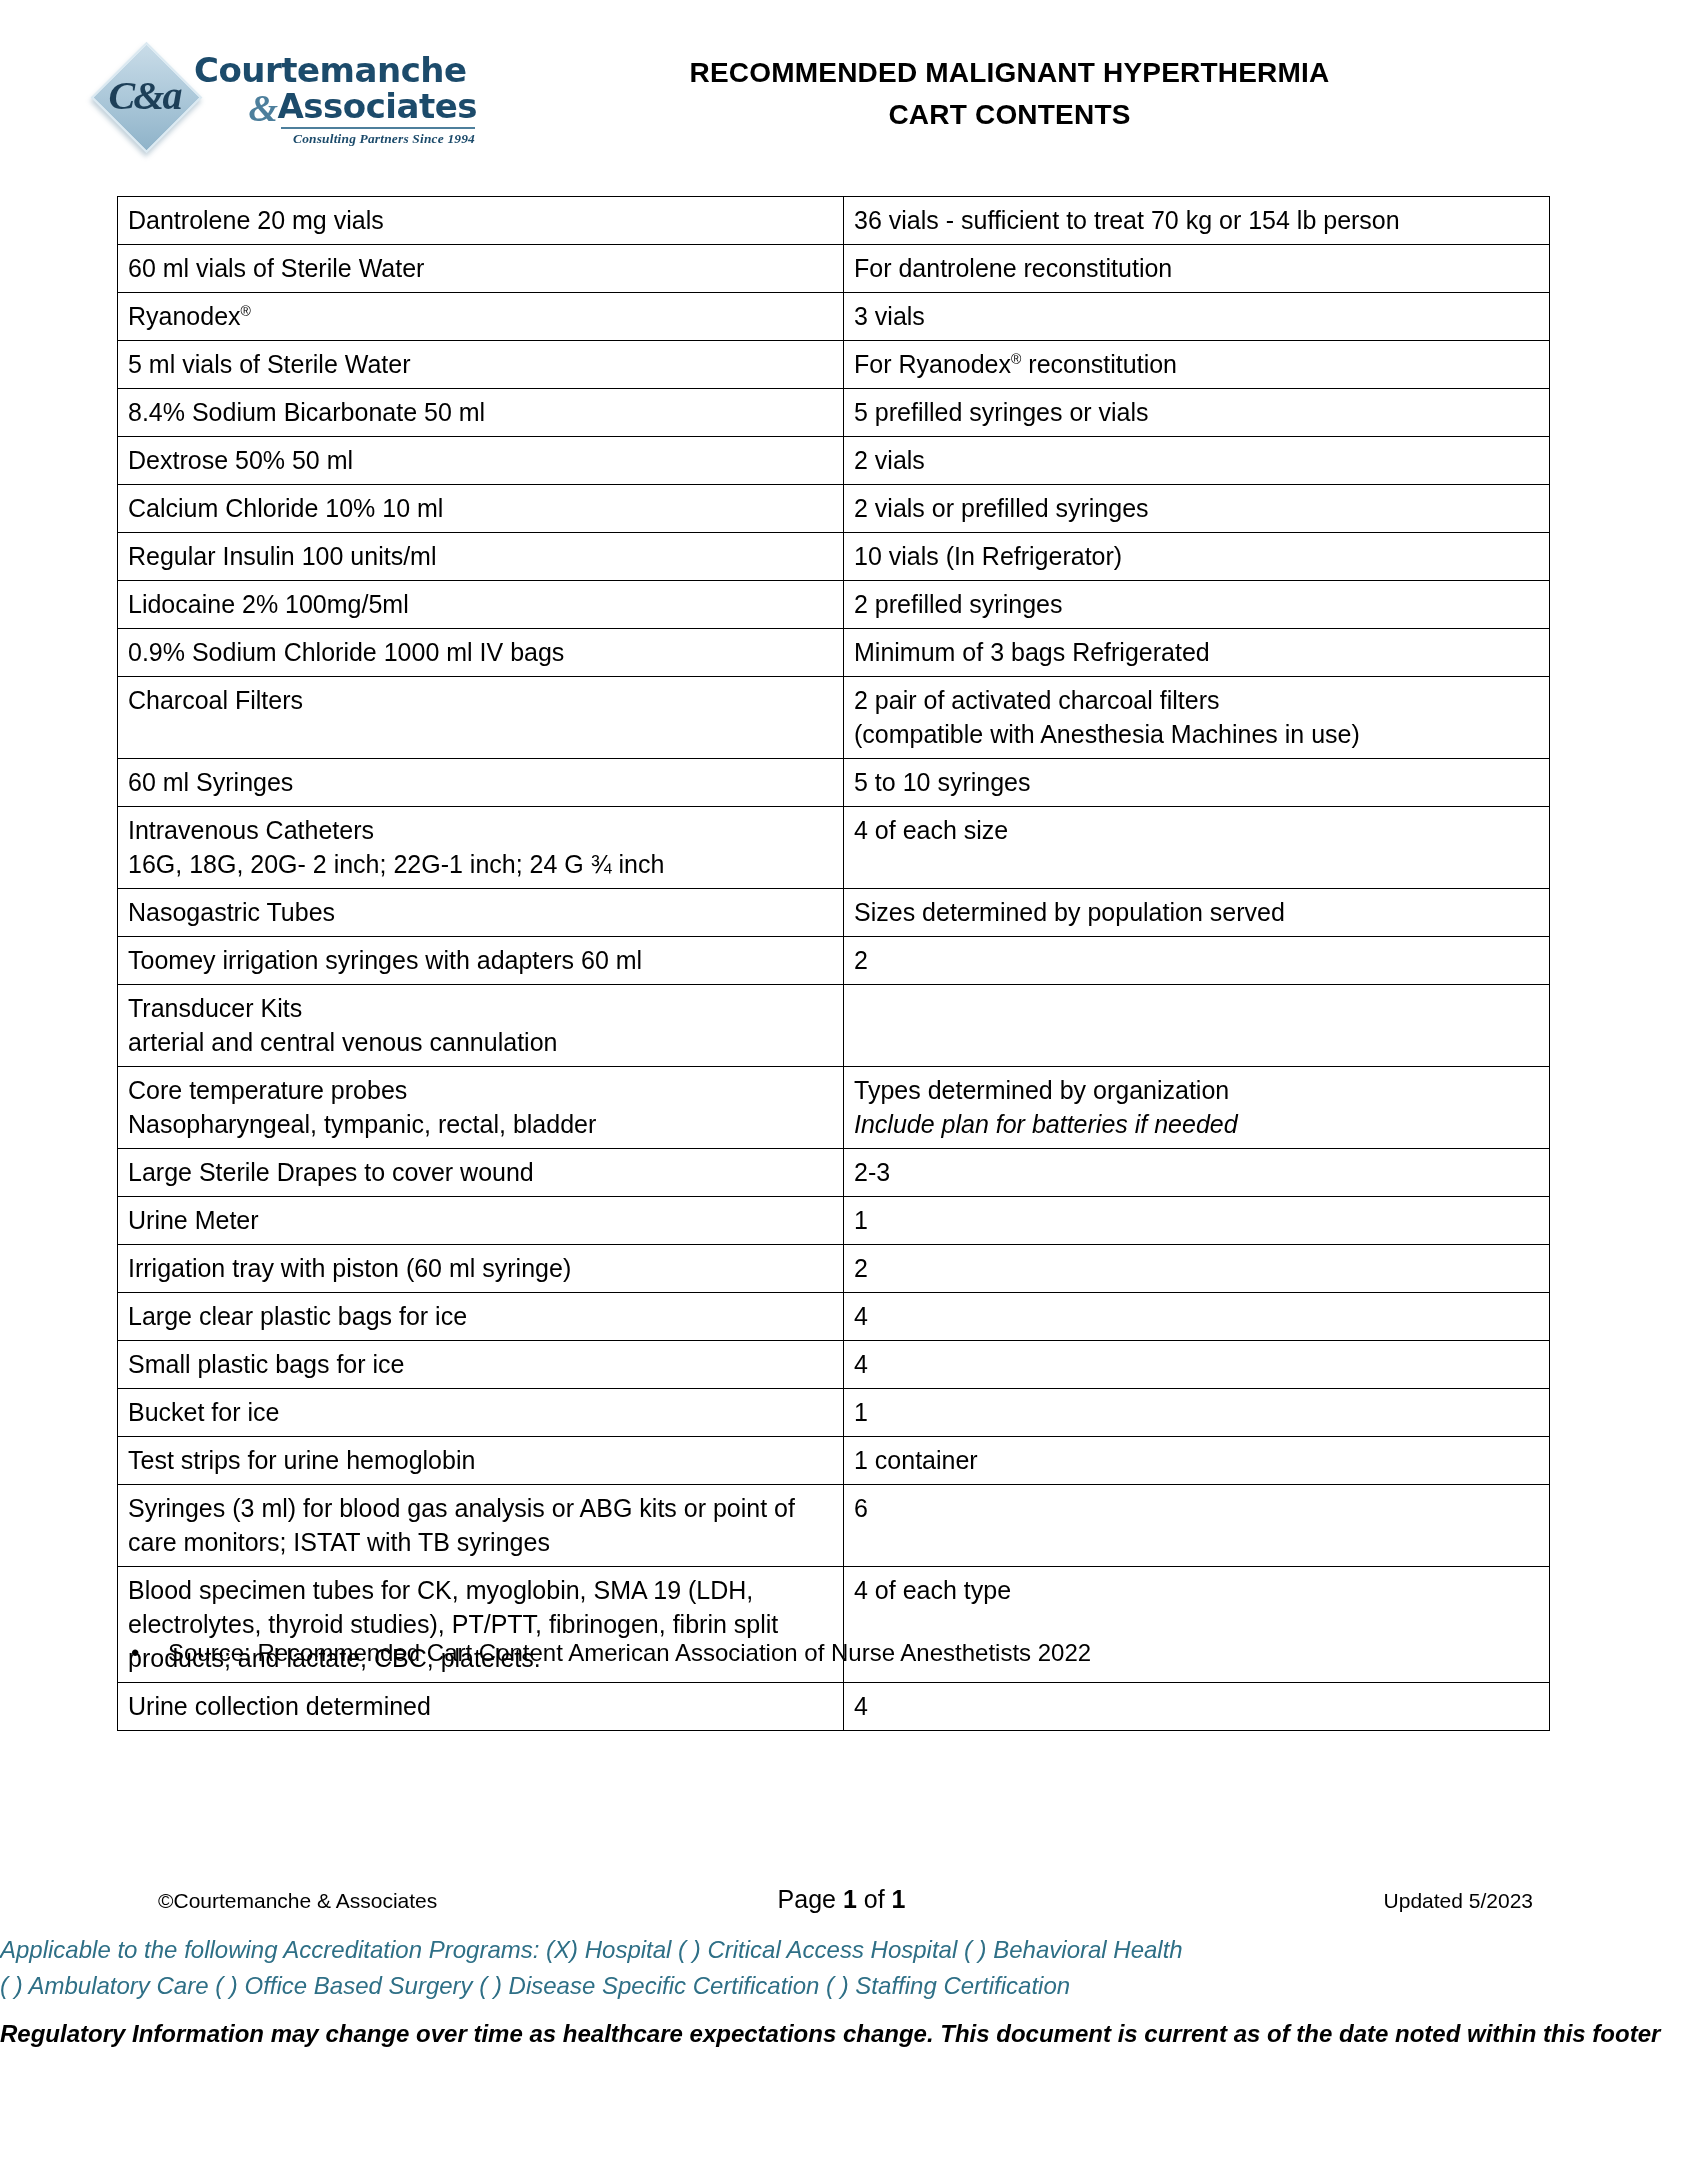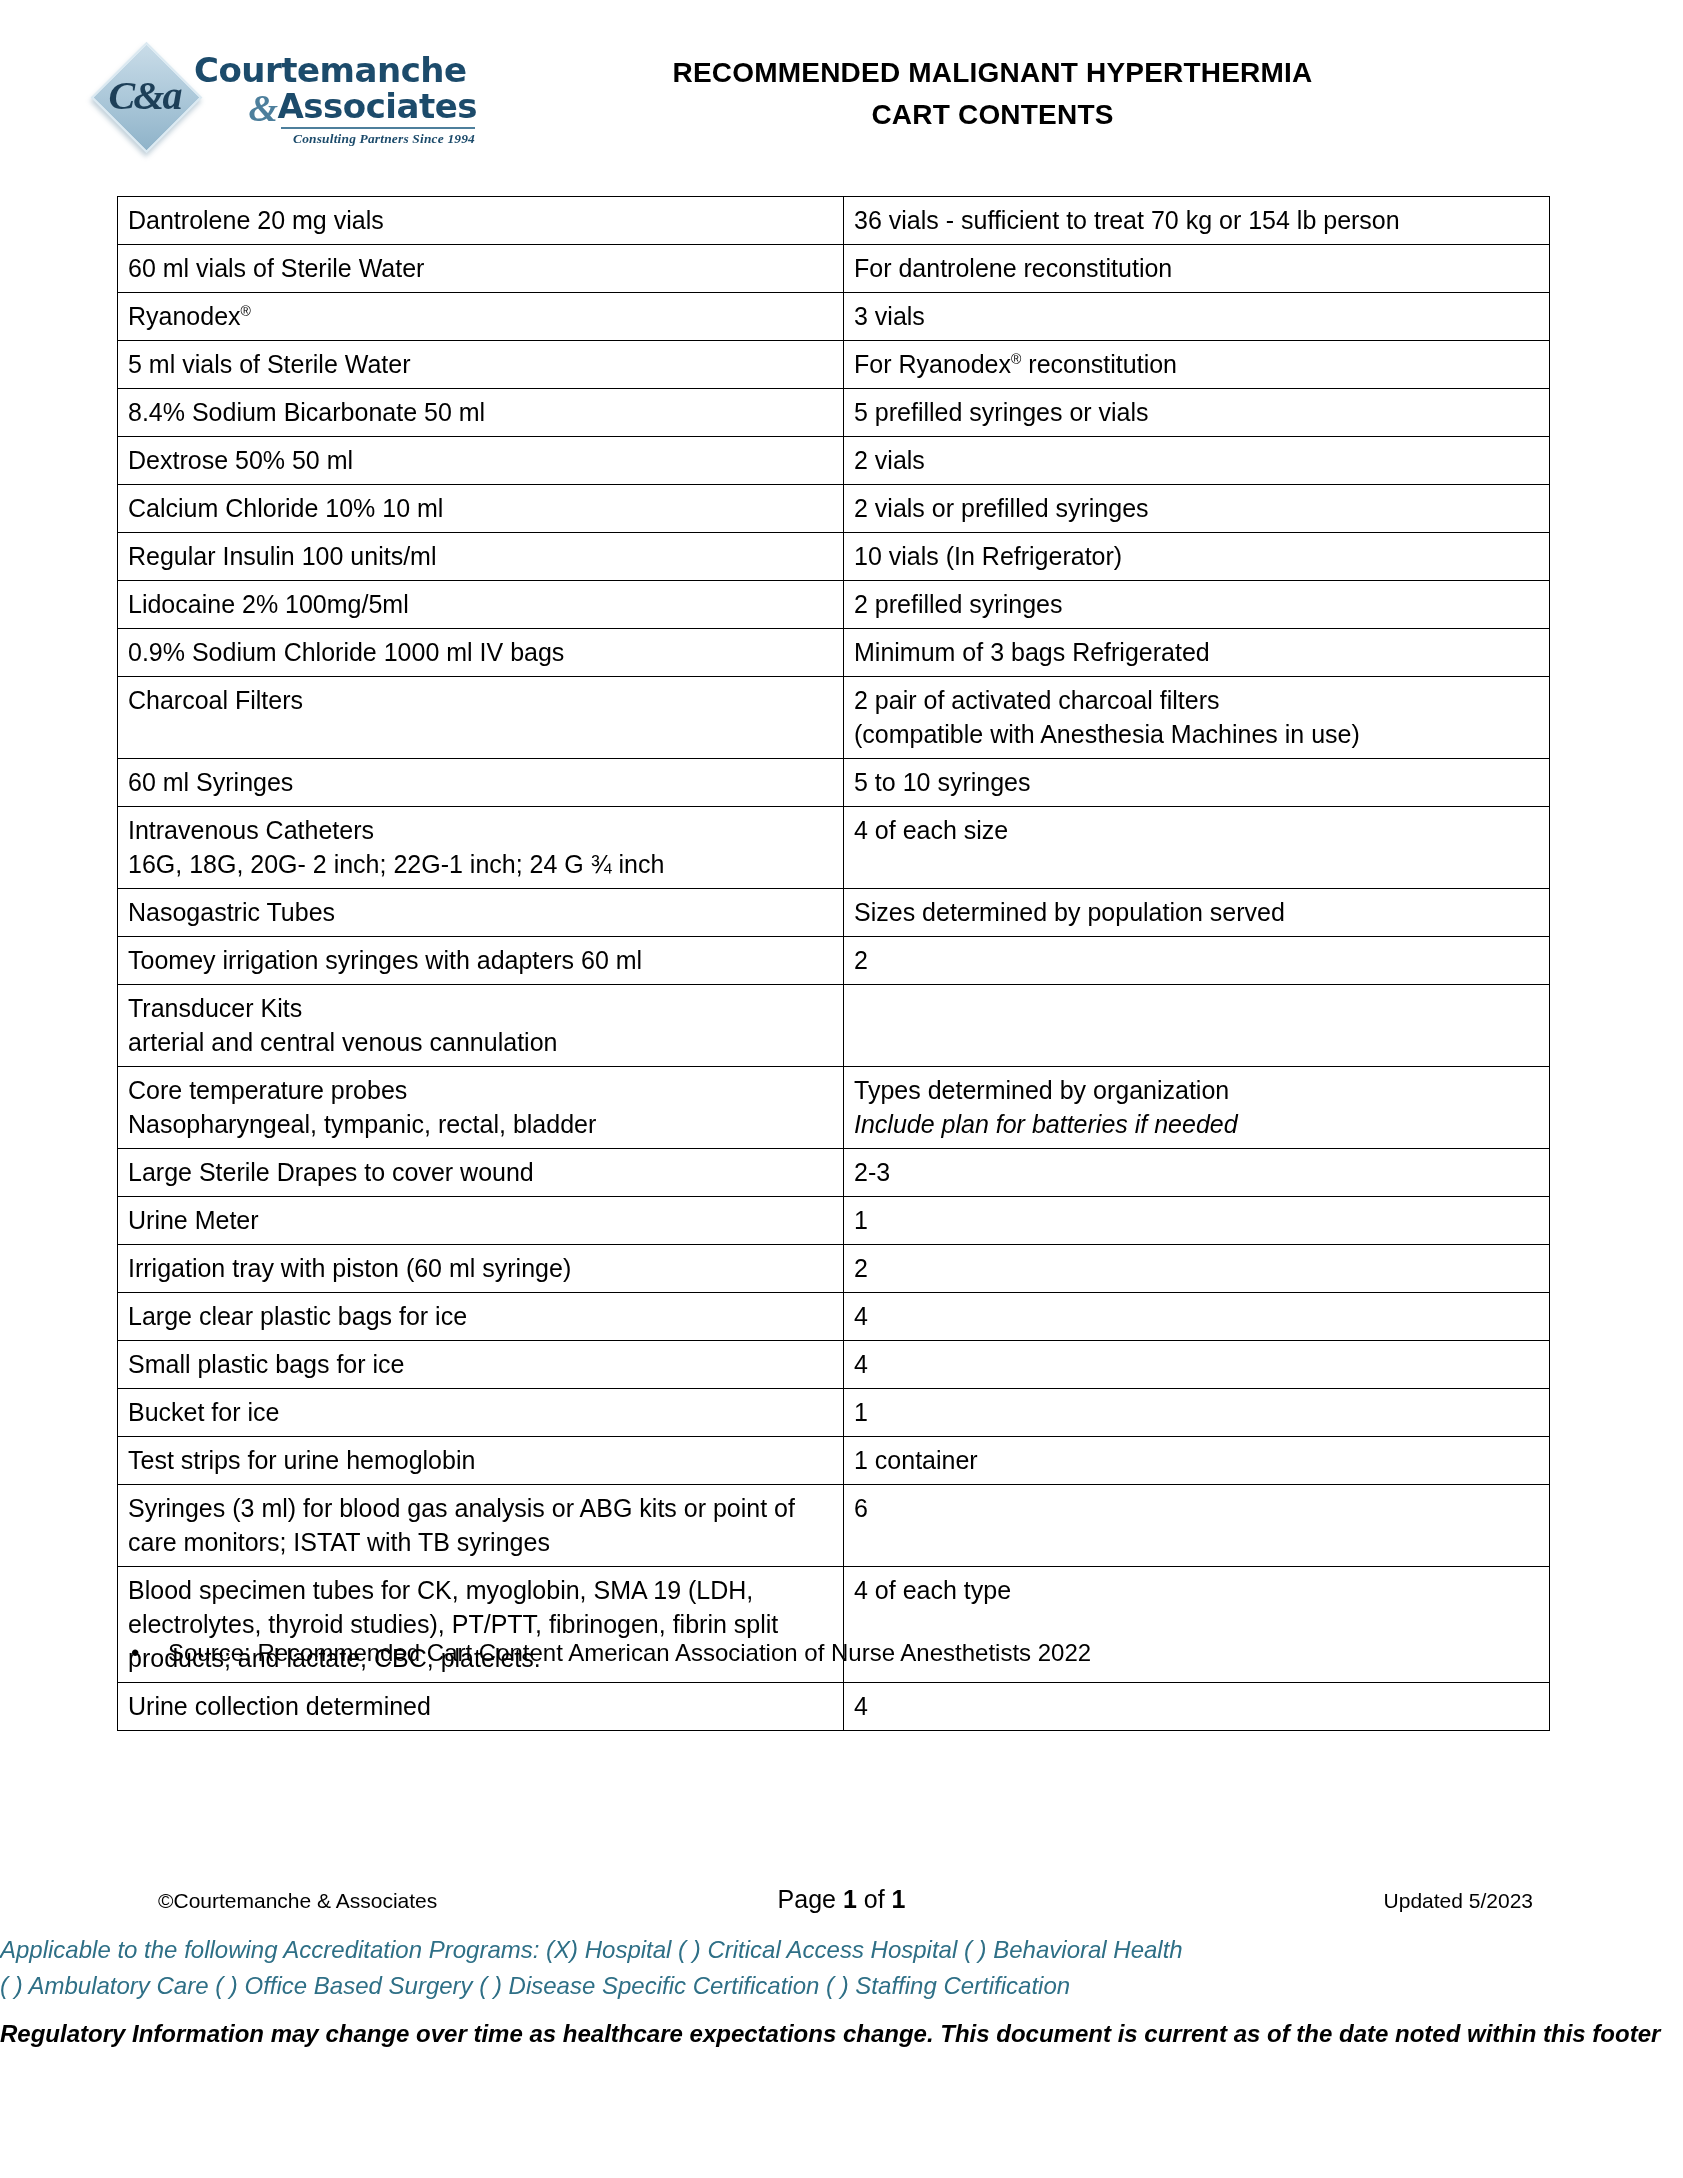--- a/index.html
+++ b/index.html
@@ -113,21 +113,21 @@
     font-family: "Liberation Serif", serif;
     font-style: italic;
     font-weight: 700;
     font-size: 13.4px;
     color: #1c4b6b;
     letter-spacing: 0.2px;
   }
 
   .doc-title {
     position: absolute;
-    left: 458px;
+    left: 475px;
     top: 18px;
     width: 1069px;
     text-align: center;
     font-family: "Liberation Sans", sans-serif;
     font-weight: 700;
     font-size: 28px;
     line-height: 42px;
     letter-spacing: 0.2px;
   }
 

